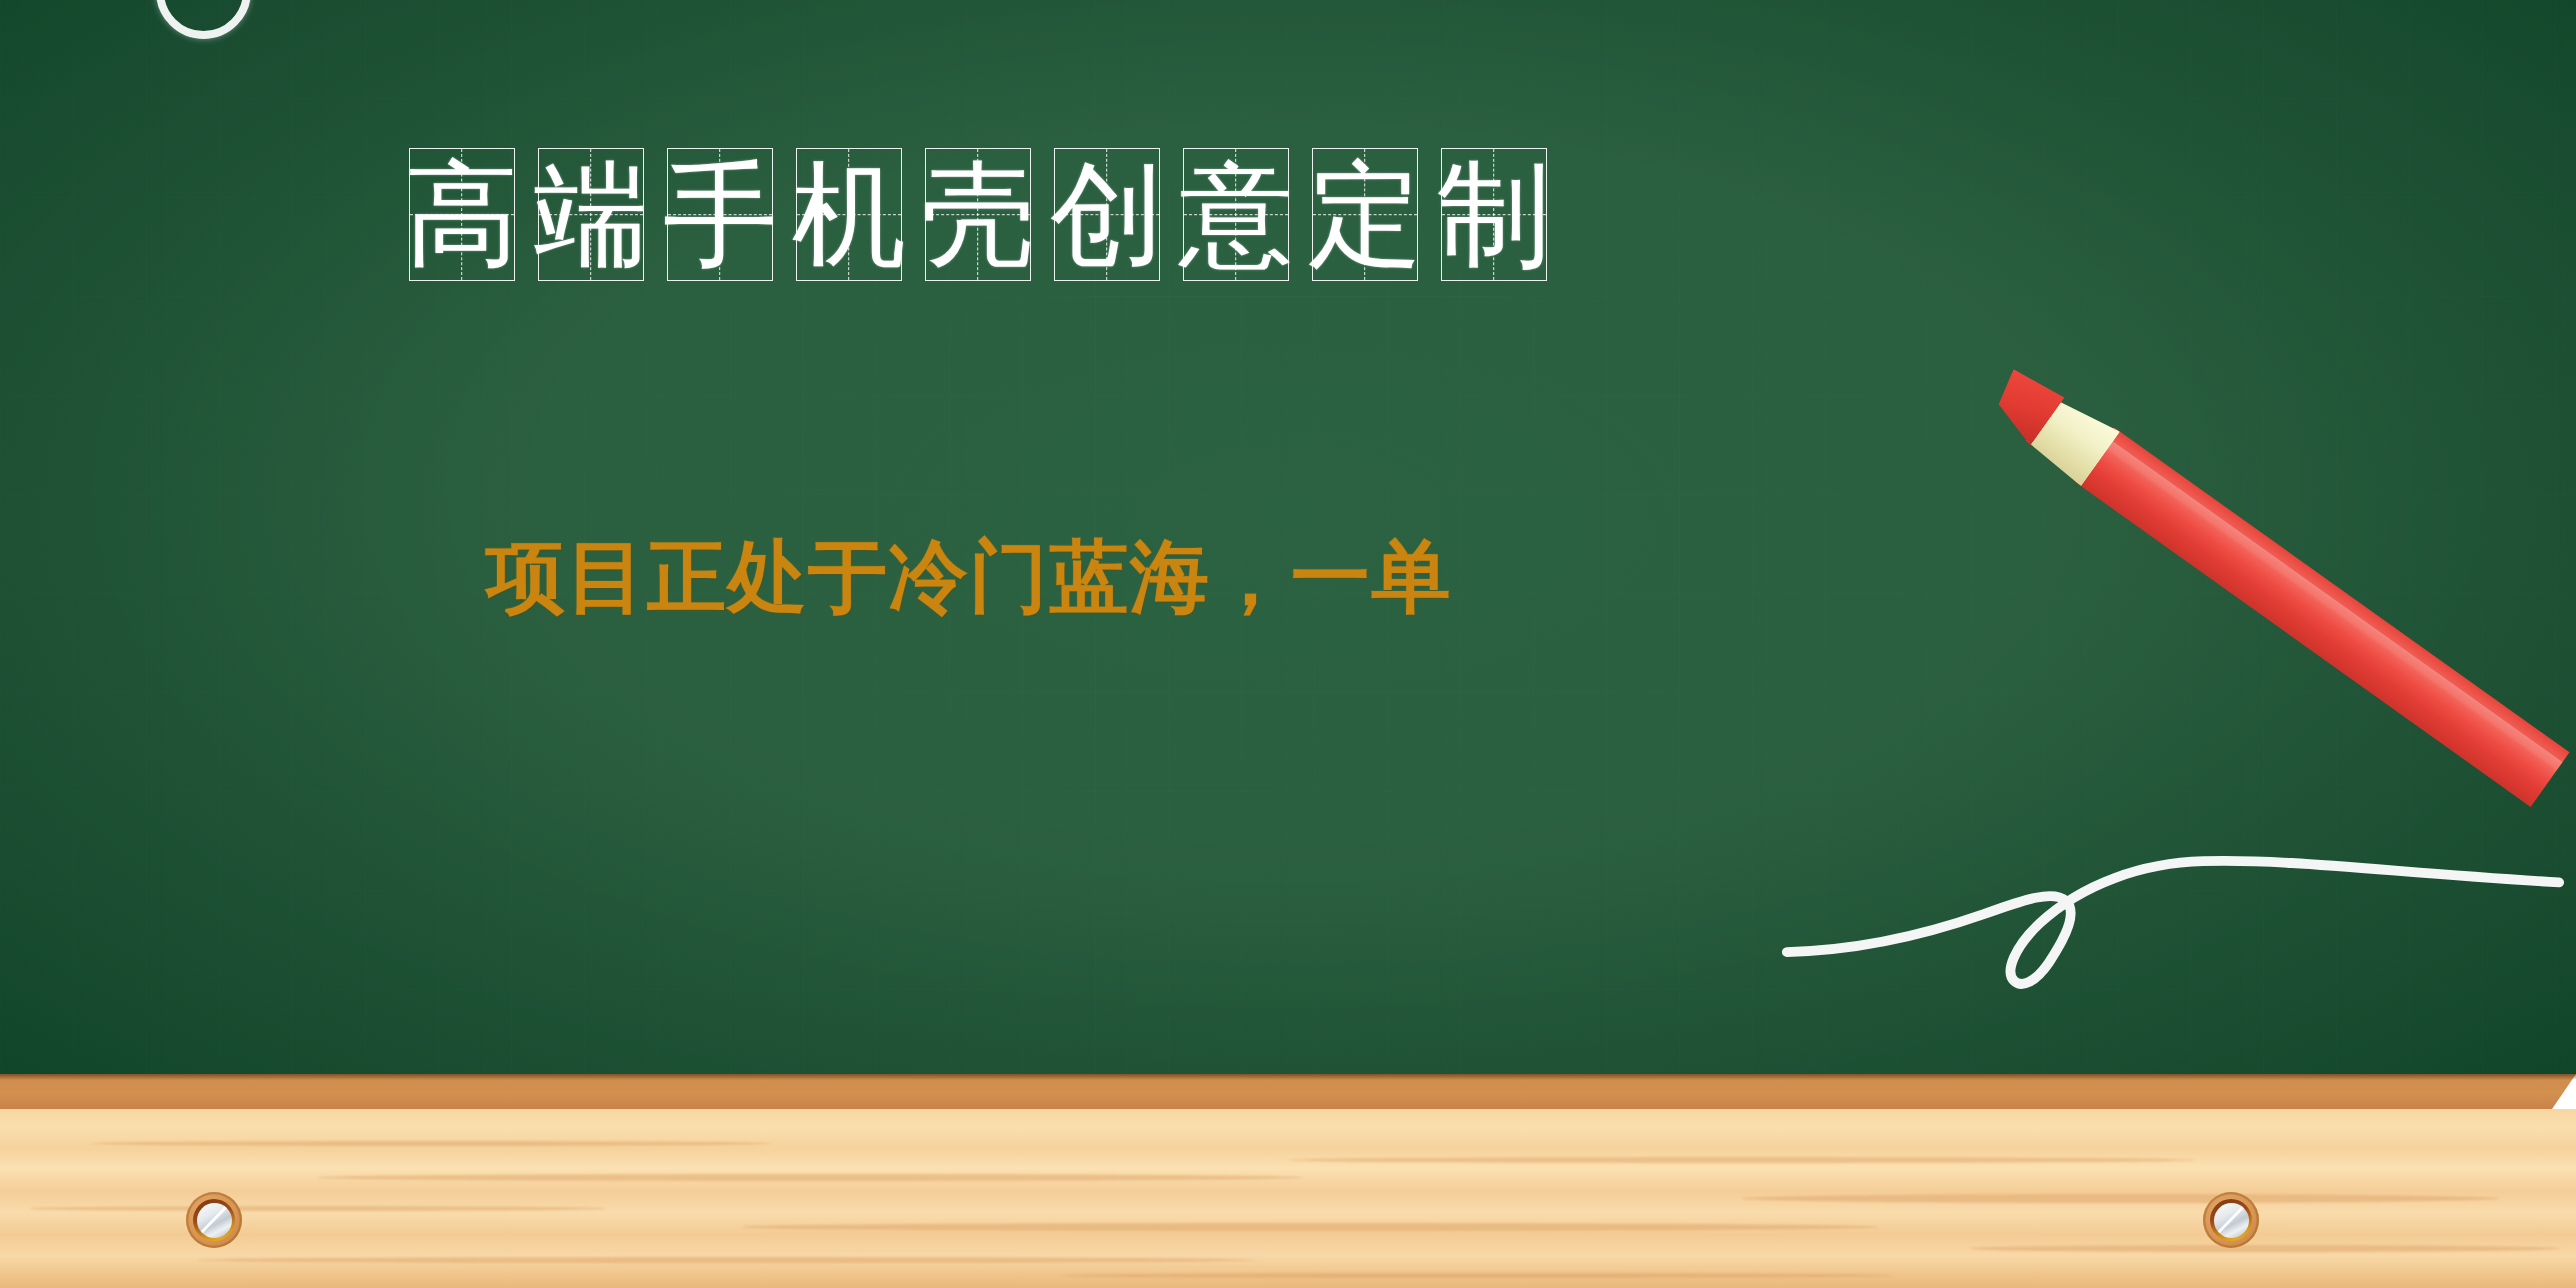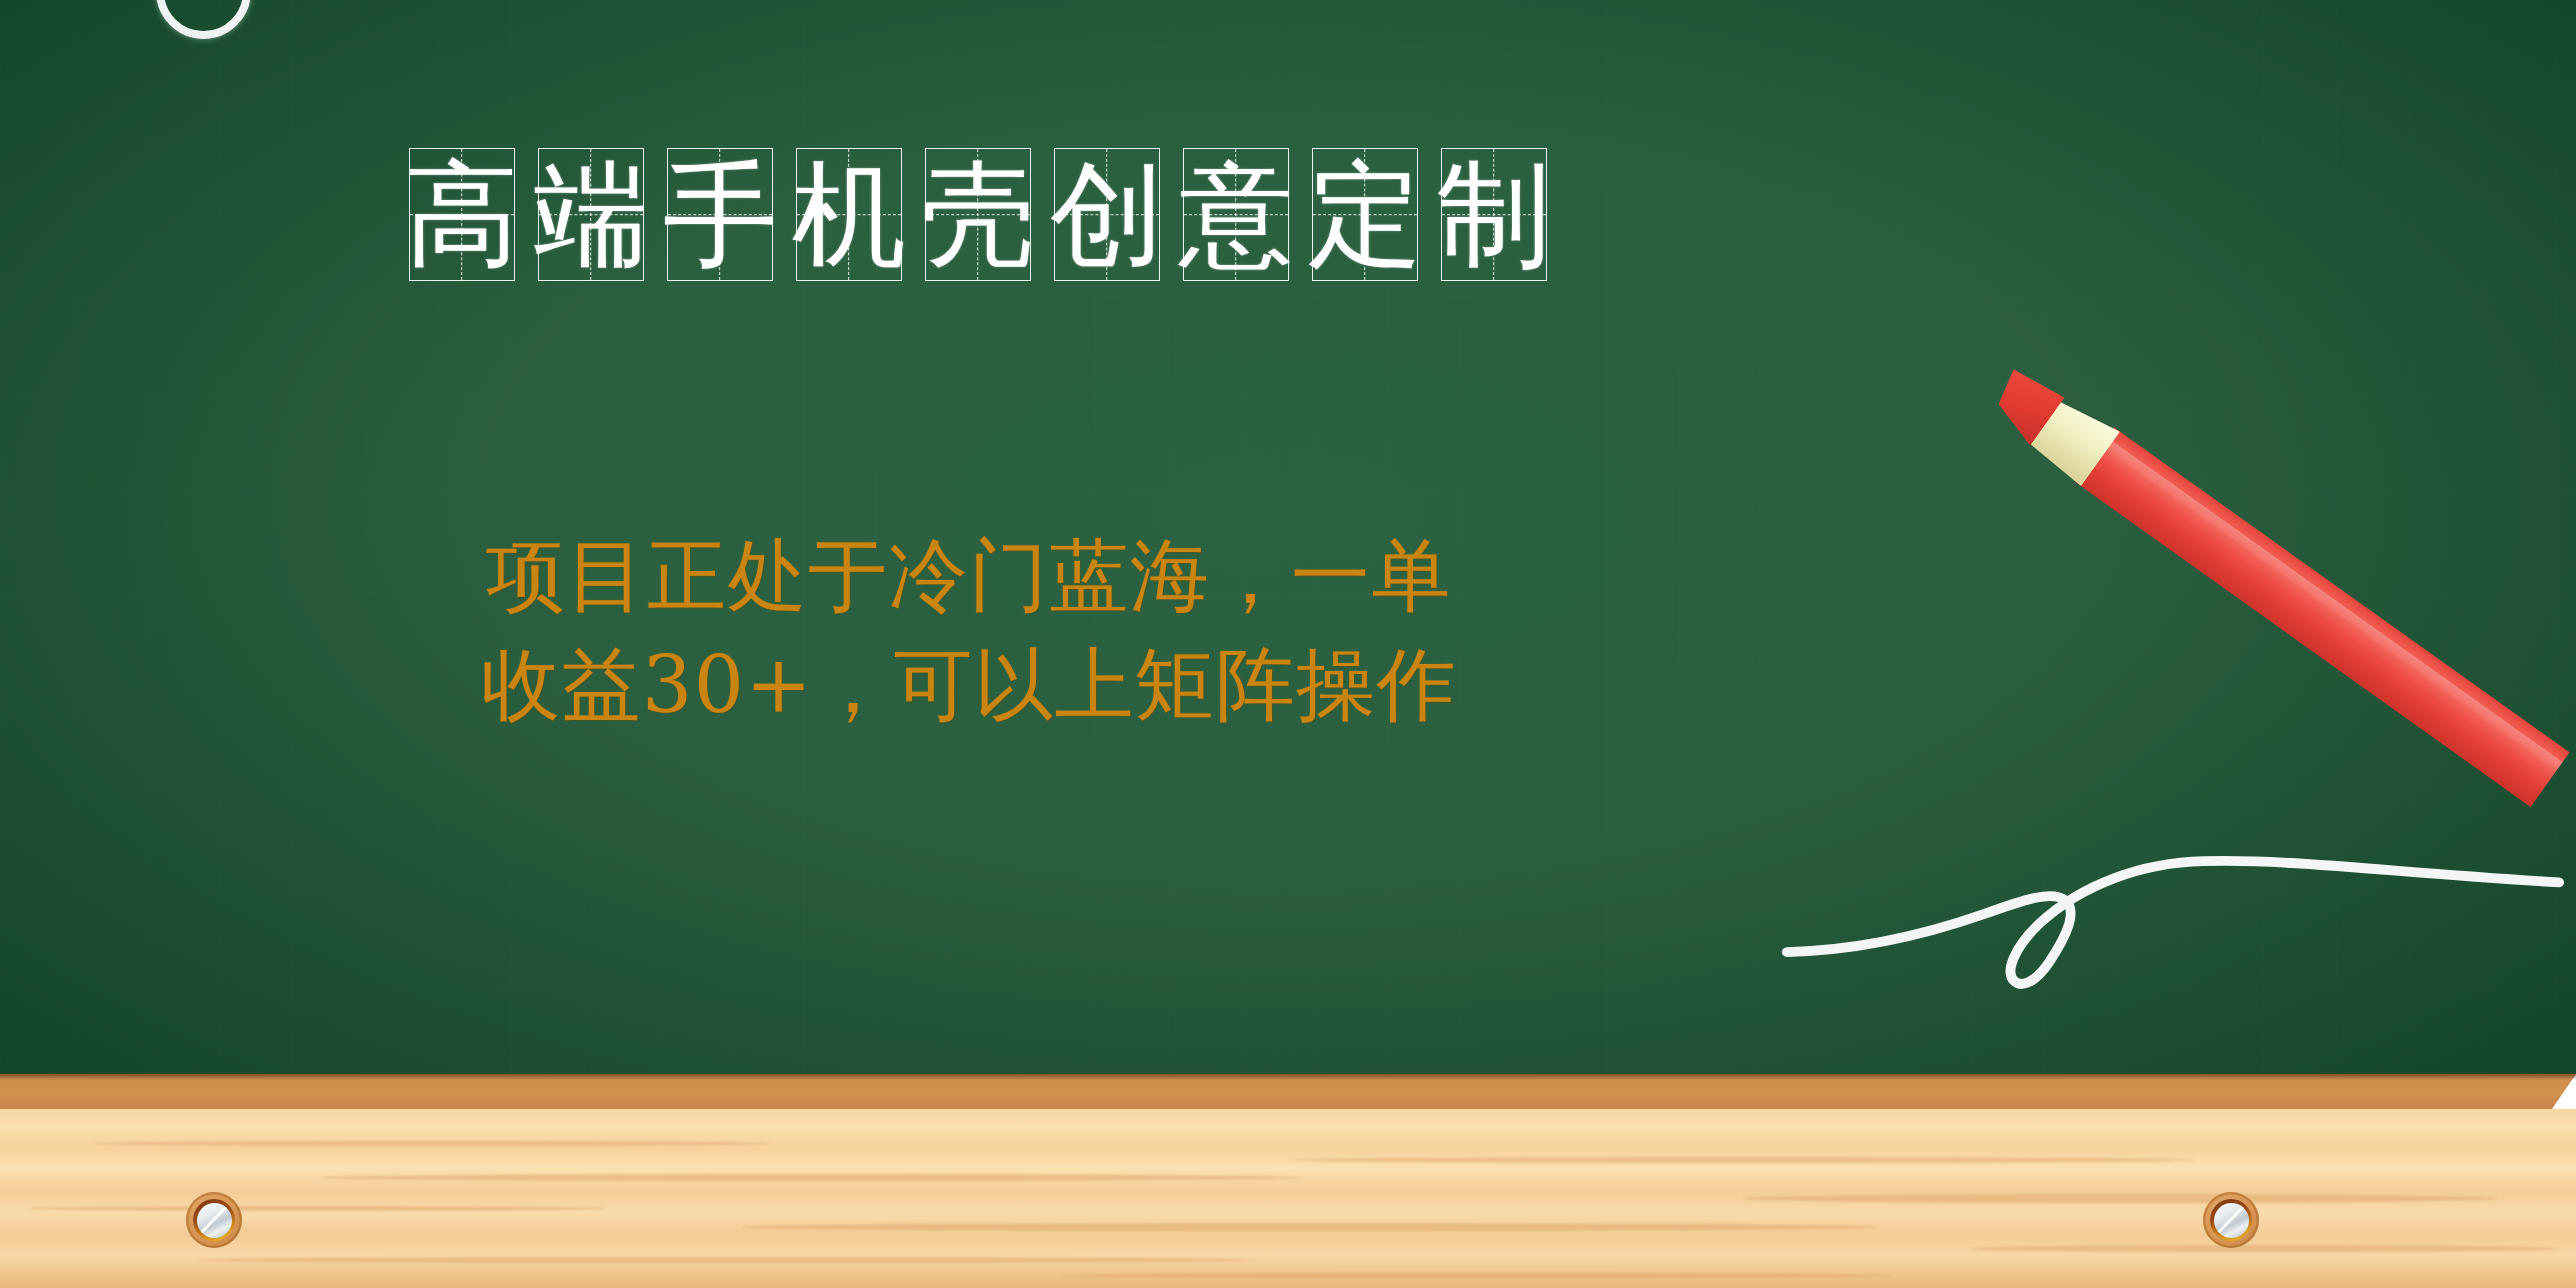--- a/index.html
+++ b/index.html
@@ -118,21 +118,21 @@
   }
 
   
   .body-copy {
     position: absolute;
     left: 0;
     top: 522px;
     width: 1938px;
     text-align: center;
     font-family: "DejaVu Serif", "Liberation Serif", serif;
-    font-weight: normal;
+    font-weight: bold;
     font-size: 79px;
     line-height: 1.38;
     letter-spacing: 1.5px;
     color: #c9850f;
     text-shadow:
       0.8px 0.8px 0 rgba(90,58,6,.30),
       0 0 1.5px rgba(201,133,15,.55);
     user-select: none;
   }
   .body-line { display: block; white-space: nowrap; }
@@ -320,21 +320,20 @@
       <div class="char-cell">
         <span class="char-glyph">定</span>
       </div>
       <div class="char-cell">
         <span class="char-glyph">制</span>
       </div>
     </div>
 
     <div class="body-copy">
       <span class="body-line">项目正处于冷门蓝海，一单</span>
-      <span class="body-line">收益30+，可以上矩阵操作</span>
     </div>
 
     <div class="pencil">
       <div class="pencil-body"></div>
       <div class="pencil-body-hl"></div>
       <div class="pencil-wood"></div>
       <div class="pencil-tip"></div>
     </div>
 
     <svg class="swoosh" viewBox="0 0 1080 280">

